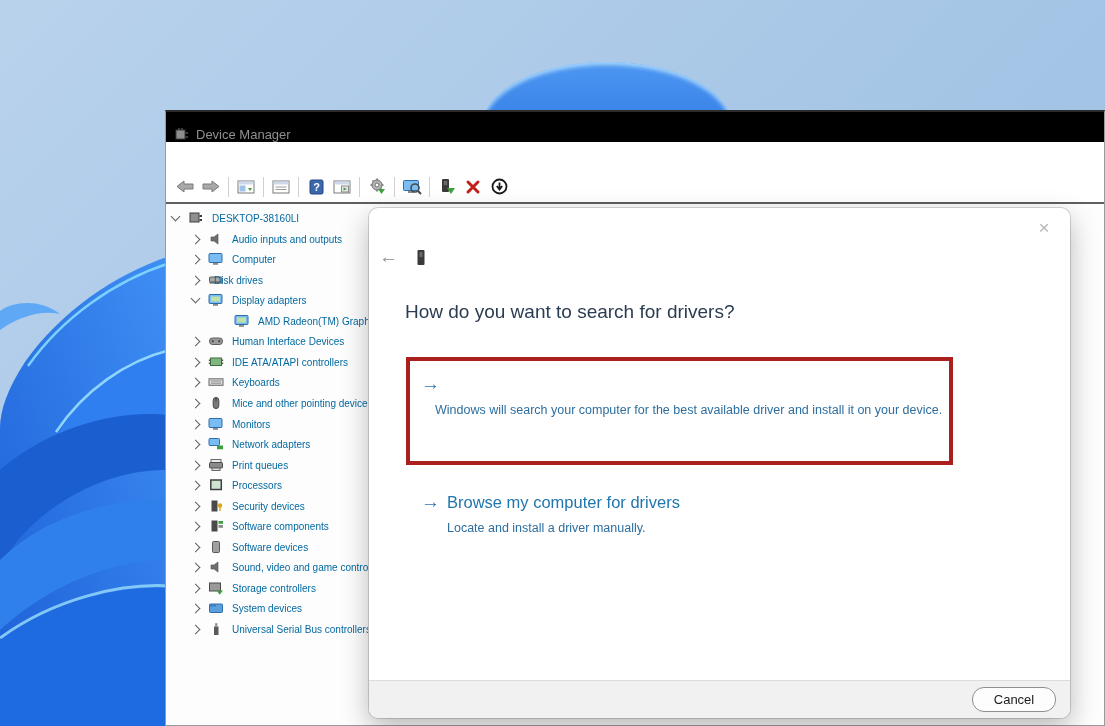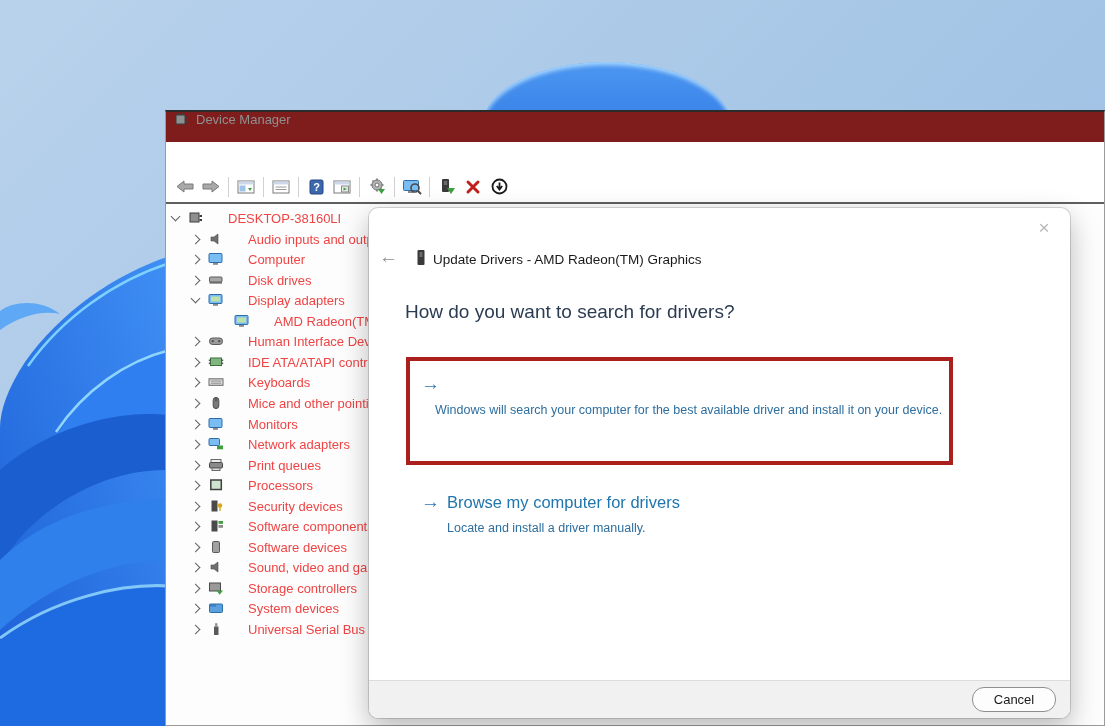--- a/index.html
+++ b/index.html
@@ -11,36 +11,36 @@
   
   .wall-left { position:absolute; left:0; top:0; width:170px; height:726px; z-index:0; }
   .wall-dome { position:absolute; left:483px; top:62px; width:248px; height:48px; overflow:hidden; z-index:0; }
   .wall-dome .dome { width:248px; height:150px; border-radius:50% 50% 0 0 / 42% 42% 0 0;
                      background:linear-gradient(180deg,#4d97f2 0%,#2d76e2 60%,#1f63d2 100%);
                      box-shadow:inset 0 3px 4px rgba(190,230,255,.8); }
 
   
   .dm-window { position:absolute; left:165px; top:110px; width:940px; height:616px; z-index:1;
                background:#ffffff; border:1px solid #9a9a9a; border-top:2px solid #2b2b2b; }
-  .dm-titlebar { position:absolute; left:0; top:0; right:0; height:30px; display:flex; align-items:flex-start; padding-left:8px; gap:7px; background:#7f1d1d; }
+  .dm-titlebar { position:absolute; left:0; top:0; right:0; height:30px; display:flex; align-items:flex-end; padding-left:8px; gap:7px; background:#000000; }
   .dm-title { color:#8f8f8f; font-size:13px; }
   .dm-menubar { position:absolute; left:0; top:30px; right:0; height:29px; display:flex; align-items:center; padding-left:8px; background:#fff; }
   .dm-menu-item { font-size:13px; color:#1a1a1a; padding:4px 10px; cursor:default; }
   .dm-toolbar { position:absolute; left:0; top:59px; right:0; height:31px; display:flex; align-items:center; padding-left:6px; background:#fff; }
   .tb-btn { width:26px; height:24px; display:flex; align-items:center; justify-content:center; }
   .tb-sep { width:1px; height:20px; background:#d0d0d0; margin:0 4px; }
   .dm-content { position:absolute; left:0; top:90px; right:0; bottom:0; background:#fdfdfd; border-top:2px solid #5f5f5f; }
 
   
   .tree-row { position:absolute; left:0; right:0; height:20px; display:flex; align-items:center; }
   .tree-chev { position:absolute; width:7px; height:7px; border-right:1.6px solid #5f5f5f; border-bottom:1.6px solid #5f5f5f; }
   .chev-collapsed { transform:rotate(-45deg); }
   .chev-expanded  { transform:rotate(45deg); margin-top:-3px; }
   .tree-icon { position:absolute; width:16px; height:14px; }
-  .tree-label { position:absolute; font-size:13px; color:#ef4444; white-space:nowrap;margin-left:16px; }
+  .tree-label { position:absolute; font-size:10px; color:#0369a1; white-space:nowrap; }
 
   
   .dialog { position:absolute; left:369px; top:208px; width:701px; height:510px; z-index:5;
             background:#ffffff; border-radius:9px; box-shadow:0 10px 28px rgba(0,0,0,.28), 0 0 0 1px #d8d8d8; }
   .dlg-close { position:absolute; right:16px; top:10px; width:20px; height:20px; color:#b9b9b9; font-size:19px; line-height:20px; text-align:center; cursor:default; }
   .dlg-back { position:absolute; left:10px; top:40px; width:22px; height:20px; color:#8a8a8a; font-size:19px; line-height:18px; }
   .dlg-devicon { position:absolute; left:46px; top:41px; }
   .dlg-title { position:absolute; left:64px; top:44px; font-size:13.5px; color:#1a1a1a; }
   .dlg-question { position:absolute; left:36px; top:93px; font-size:19px; color:#2b3c52; }
   .dlg-redbox { position:absolute; left:37px; top:149px; width:547px; height:108px; border:4px solid #a9201d; }
@@ -204,21 +204,21 @@
                 <rect x="5" y="11" width="5" height="1.8" fill="#8a8a8a"></rect>
               </svg></span>
             <span class="tree-label" style="left: 66px;">Computer</span>
           </div>
           <div class="tree-row" style="top: 66px;">
             <span class="tree-chev chev-collapsed" style="left: 26px;"></span>
             <span class="tree-icon" style="left: 42px;"><svg width="16" height="14">
                 <rect x="1.5" y="4" width="12.5" height="5" rx="1" fill="#a8a8a8" stroke="#5a5a5a"></rect>
                 <rect x="1.5" y="9" width="12.5" height="1.6" fill="#6a6a6a"></rect>
               </svg></span>
-            <span class="tree-label" style="left: 66px;">Disk drives</span>
+            <span class="tree-label" style="left: 48px;">Disk drives</span>
           </div>
           <div class="tree-row" style="top: 86px;">
             <span class="tree-chev chev-expanded" style="left: 26px;"></span>
             <span class="tree-icon" style="left: 42px;"><svg width="16" height="14">
                 <rect x="1" y="1.5" width="13" height="9" rx="1" fill="#79bdf2" stroke="#2e6da8"></rect>
                 <rect x="3" y="3.5" width="9" height="5" fill="#bfe0a6"></rect>
                 <rect x="5" y="11" width="5" height="1.8" fill="#8a8a8a"></rect>
               </svg></span>
             <span class="tree-label" style="left: 66px;">Display adapters</span>
           </div>
@@ -358,21 +358,20 @@
     </div>
   </div>
 
   <div class="dialog">
     <div class="dlg-close">×</div>
     <div class="dlg-back">←</div>
     <svg class="dlg-devicon" width="12" height="17">
       <rect x="2.5" y="1" width="7" height="15" rx="1" fill="#3a3a3a"></rect>
       <rect x="4.5" y="3" width="3" height="5" fill="#6a6a6a"></rect>
     </svg>
-    <div class="dlg-title">Update Drivers - AMD Radeon(TM) Graphics</div>
 
     <div class="dlg-question">How do you want to search for drivers?</div>
 
     <div class="dlg-redbox"></div>
 
     <span class="opt-arrow arrow1">→</span>
     <div class="opt-desc desc1">Windows will search your computer for the best available driver and install it on your device.</div>
 
     <span class="opt-arrow arrow2">→</span>
     <div class="opt-title title2">Browse my computer for drivers</div>

